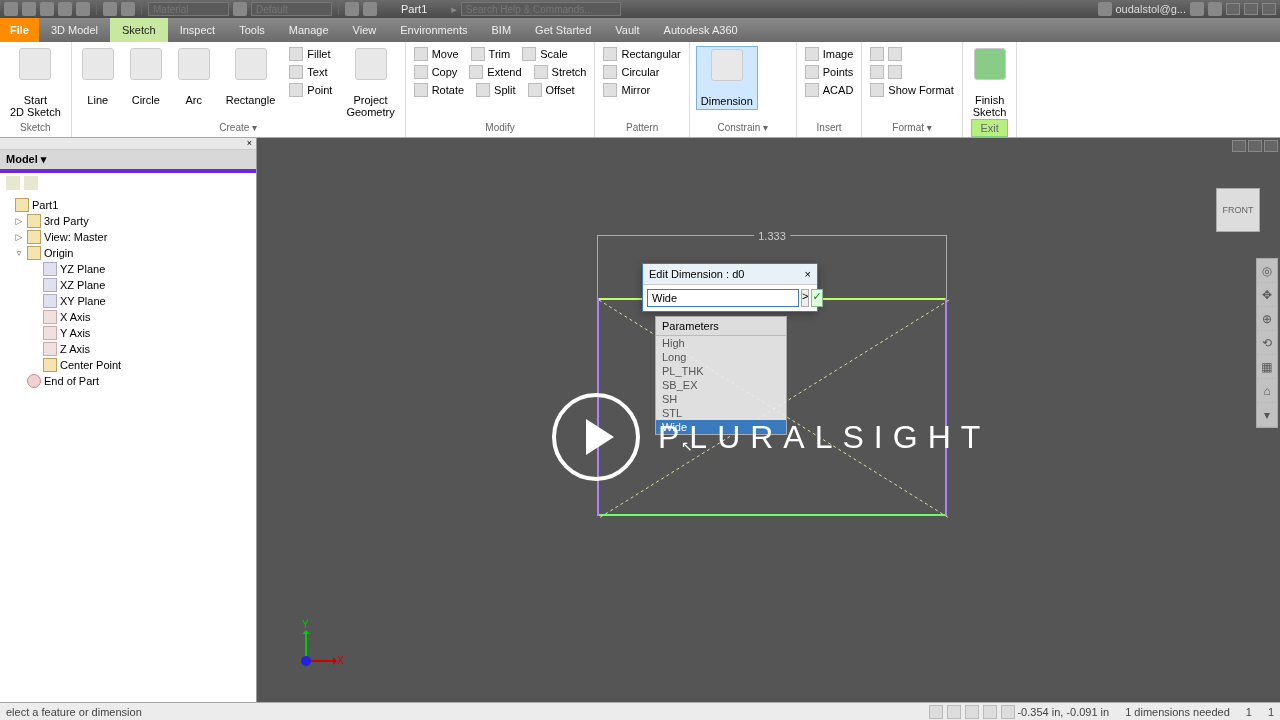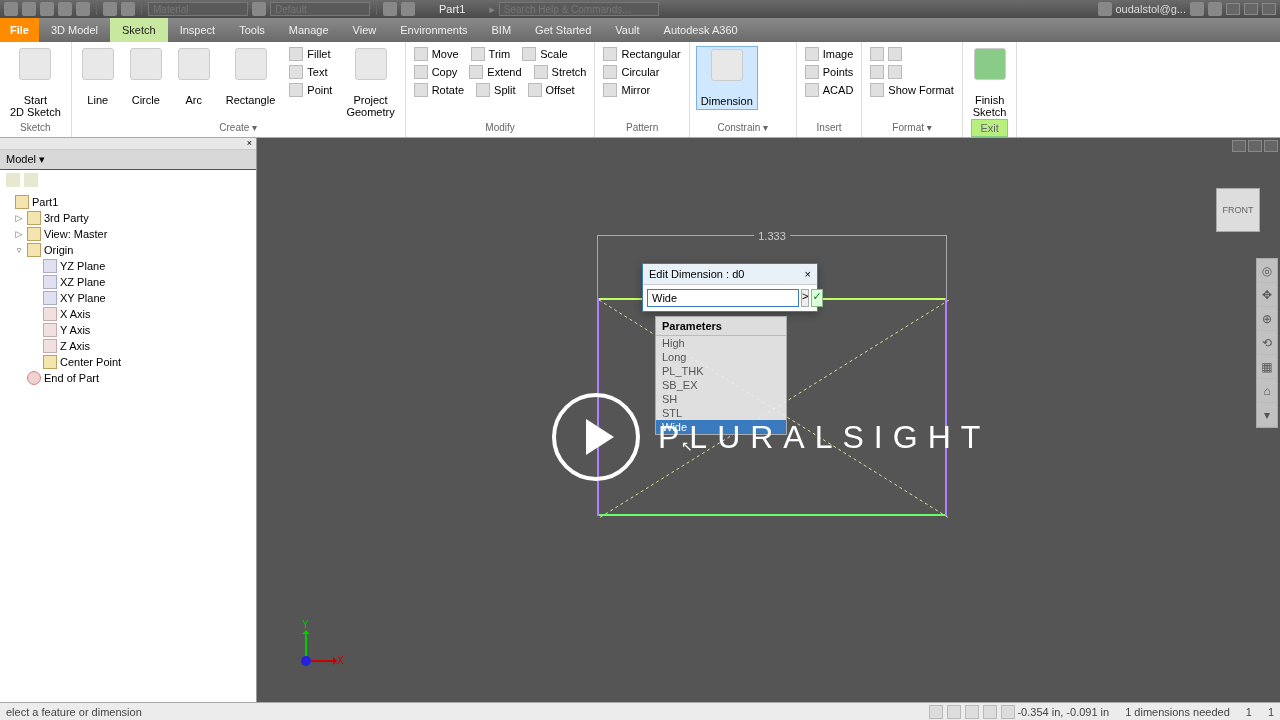--- a/index.html
+++ b/index.html
@@ -1,21 +1,21 @@
 <!DOCTYPE html>
 <html><head>
 <meta charset="utf-8">
 <style>
 *{margin:0;padding:0;box-sizing:border-box;font-family:"Segoe UI",Arial,sans-serif;font-size:11px;user-select:none}
 body{width:1280px;height:720px;overflow:hidden;background:#f0f0f0;position:relative}
 .titlebar{height:18px;background:linear-gradient(#6a6a6a,#4a4a4a);display:flex;align-items:center;color:#ddd;padding:0 4px;gap:4px}
 .titlebar .tbicon{width:14px;height:14px;background:#888;border-radius:2px}
 .titlebar .sep{width:1px;height:12px;background:#666;margin:0 2px}
 .titlebar input.search{background:#5a5a5a;border:1px solid #777;color:#bbb;padding:1px 4px;width:160px;height:14px;font-size:10px}
-.titlebar .mat{background:#5a5a5a;border:1px solid #777;color:#bbb;padding:1px 4px;width:100px;height:14px;font-size:10px}
+.titlebar .mat{background:#5a5a5a;border:1px solid #777;color:#bbb;padding:1px 4px;width:81px;height:14px;font-size:10px}
 .titlebar .partname{margin:0 20px;color:#eee}
 .titlebar .right{margin-left:auto;display:flex;gap:4px;align-items:center}
 .titlebar .winbtn{width:14px;height:12px;background:#666;border:1px solid #888}
 .menubar{height:24px;background:linear-gradient(#8a8a8a,#6a6a6a);display:flex;align-items:stretch}
 .menubar .file{background:#ff8c00;color:#fff;padding:4px 10px;display:flex;align-items:center;font-weight:bold}
 .menubar .tab{padding:4px 12px;color:#eee;display:flex;align-items:center;cursor:pointer}
 .menubar .tab.active{background:#c7e89e;color:#222}
 .ribbon{height:96px;background:#fff;border-bottom:1px solid #aaa;display:flex}
 .panel{border-right:1px solid #ddd;padding:4px 6px;display:flex;flex-direction:column;justify-content:space-between;min-width:50px}
 .panel .row{display:flex;gap:8px;align-items:flex-start}
@@ -23,21 +23,21 @@
 .panel .big .ico{width:32px;height:32px;background:#e8e8e8;border:1px solid #ccc;border-radius:3px}
 .panel .big.active{background:#cfe8ff;border:1px solid #7ab3e0}
 .panel .small{display:flex;align-items:center;gap:4px;cursor:pointer;padding:1px 2px}
 .panel .small .sico{width:14px;height:14px;background:#e0e0e0;border:1px solid #bbb}
 .panel .lbl{text-align:center;color:#666;font-size:10px;padding-top:2px}
 .panel .col{display:flex;flex-direction:column;gap:2px}
 .exitbtn{background:#b8f080;padding:2px 8px;border:1px solid #8c8}
 .workspace{position:absolute;top:138px;left:0;right:0;bottom:18px;display:flex}
 .browser{width:257px;background:#fff;border-right:1px solid #999;display:flex;flex-direction:column;position:relative}
 .browser .closebar{height:12px;background:#e8e8e8;border-bottom:1px solid #ccc;text-align:right;padding-right:4px;font-size:9px}
-.browser .hdr{background:#d8d8d8;padding:3px 6px;border-bottom:1px solid #6d28d9;font-weight:normal}
+.browser .hdr{background:#d8d8d8;padding:3px 6px;border-bottom:4px solid #6d28d9;font-weight:bold}
 .browser .filters{padding:3px 6px;display:flex;gap:4px}
 .browser .filters .fi{width:14px;height:14px;background:#e8e8d0}
 .tree{padding:4px 2px;flex:1}
 .tree .node{display:flex;align-items:center;gap:3px;padding:1px 0;cursor:pointer}
 .tree .tw{width:10px;text-align:center;color:#666;font-size:9px}
 .tree .ticon{width:14px;height:14px;background:#f4e4b0;border:1px solid #c0a060}
 .tree .ticon.pl{background:#e0e0f0;border-color:#aac}
 .tree .ticon.ax{background:#f0e0e0;border-color:#caa}
 .tree .ticon.sk{background:#d0e8d0;border-color:#8b8}
 .tree .ticon.ep{background:#f0d0d0;border-color:#c88;border-radius:50%}
@@ -54,21 +54,21 @@
 .dim .ext{position:absolute;top:0;width:1px;height:80px;background:#aaa}
 .dim .val{position:absolute;top:-6px;left:50%;transform:translateX(-50%);color:#ccc;background:#555;padding:0 4px}
 .diag line{stroke:#dd9;stroke-dasharray:3,3;stroke-width:1}
 .dialog{position:absolute;left:385px;top:125px;width:176px;background:#fff;border:1px solid #3a7bbf;box-shadow:0 2px 8px rgba(0,0,0,.3)}
 .dialog .dtitle{background:#e8f0f8;padding:4px 6px;display:flex;justify-content:space-between;border-bottom:1px solid #ccc;font-size:11px}
 .dialog .dbody{padding:4px;display:flex;gap:2px}
 .dialog input{flex:1;border:1px solid #3a7bbf;padding:2px 4px;font-size:11px}
 .dialog .ar{width:14px;background:#eee;border:1px solid #aaa;text-align:center}
 .dialog .ok{width:16px;background:#dfd;border:1px solid #8b8;text-align:center;color:#080}
 .dropdown{position:absolute;left:398px;top:178px;width:132px;background:rgba(235,235,235,.92);border:1px solid #aaa;font-size:10px}
-.dropdown .dh{background:#ddd;padding:3px 6px;font-weight:bold;border-bottom:1px solid #bbb}
+.dropdown .dh{background:#ddd;padding:3px 6px;font-weight:normal;border-bottom:1px solid #bbb}
 .dropdown .di{padding:1px 6px;color:#555}
 .dropdown .di.sel{background:#3a7bbf;color:#fff}
 .axis{position:absolute;left:48px;bottom:40px}
 .axis .y{position:absolute;width:2px;height:30px;background:#0c0;bottom:0;left:0}
 .axis .y:before{content:"";position:absolute;top:-6px;left:-3px;border:4px solid transparent;border-bottom-color:#0c0}
 .axis .x{position:absolute;height:2px;width:30px;background:#c00;bottom:0;left:0}
 .axis .x:before{content:"";position:absolute;right:-6px;top:-3px;border:4px solid transparent;border-left-color:#c00}
 .axis .o{position:absolute;width:10px;height:10px;background:#22d;border-radius:50%;bottom:-4px;left:-4px}
 .axis .ly{position:absolute;bottom:32px;left:-3px;color:#0c0;font-size:10px}
 .axis .lx{position:absolute;bottom:-4px;left:32px;color:#c00;font-size:10px}

